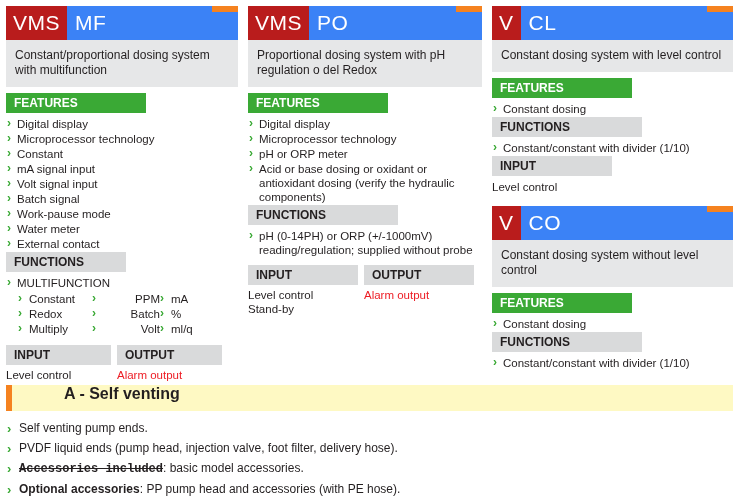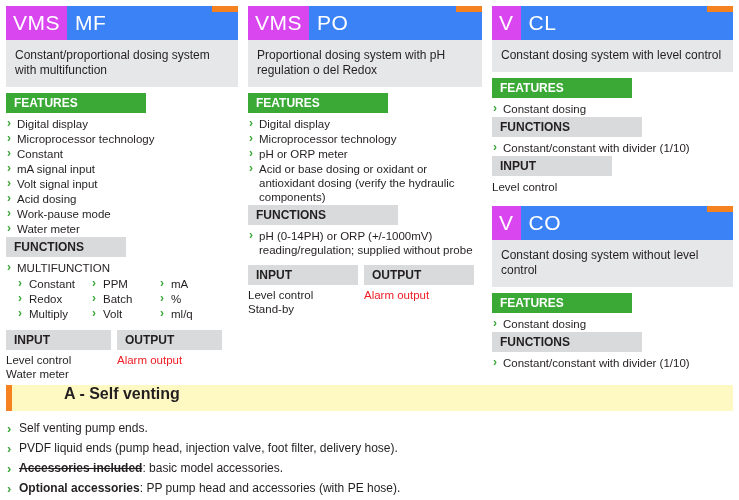--- a/index.html
+++ b/index.html
@@ -29,21 +29,21 @@
   .col-3 { left: 492px; width: 241px; }
 
   
   .prod-header {
     display: flex;
     align-items: stretch;
     height: 34px;
     position: relative;
   }
   .prod-header .code {
-    background: #d946ef;
+    background: #b91c1c;
     color: #ffffff;
     font-size: 21px;
     line-height: 34px;
     padding: 0 7px;
     letter-spacing: .5px;
   }
   .prod-header .model {
     background: #3b82f6;
     color: #ffffff;
     font-size: 21px;
@@ -132,21 +132,21 @@
   .sub-grid ul li::before {
     content: "\203A";
     position: absolute;
     left: 0;
     top: -1px;
     color: #3aa935;
     font-size: 12px;
     font-weight: bold;
   }
   .sub-col-1 { width: 74px; }
-  .sub-col-2 { width: 68px; }
+  .sub-col-2 { width: 68px; text-align: right; }
   .sub-col-3 { width: 60px; }
 
   
   .io-head {
     display: flex;
     margin-top: 8px;
     gap: 6px;
   }
   .io-head .cell {
     background: #d9dadb;
@@ -210,21 +210,21 @@
     line-height: 20px;
     padding-left: 13px;
     margin-bottom: 0;
   }
   .bottom ul.blist li::before {
     font-size: 13px;
     left: 1px;
     top: 1px;
   }
   .bottom .bold { font-weight: bold; }
-  .bottom .strike { text-decoration: line-through; }
+  .bottom .strike { text-decoration: line-through; font-family: Liberation Mono, monospace; }
 </style>
 </head>
 <body>
 
 <div class="page">
 
   <div class="col col-1">
 
     <div class="prod-header">
       <div class="code">VMS</div>
@@ -234,23 +234,24 @@
 
     <div class="desc">Constant/proportional dosing system with multifunction</div>
 
     <div class="bar-green">FEATURES</div>
     <ul class="blist">
       <li>Digital display</li>
       <li>Microprocessor technology</li>
       <li>Constant</li>
       <li>mA signal input</li>
       <li>Volt signal input</li>
-      <li>Acid dosing</li>
+      <li>Batch signal</li>
       <li>Work-pause mode</li>
       <li>Water meter</li>
+      <li>External contact</li>
     </ul>
 
     <div class="bar-grey">FUNCTIONS</div>
     <ul class="blist">
       <li>MULTIFUNCTION</li>
     </ul>
 
     <div class="sub-grid">
       <ul class="sub-col-1">
         <li>Constant</li>

